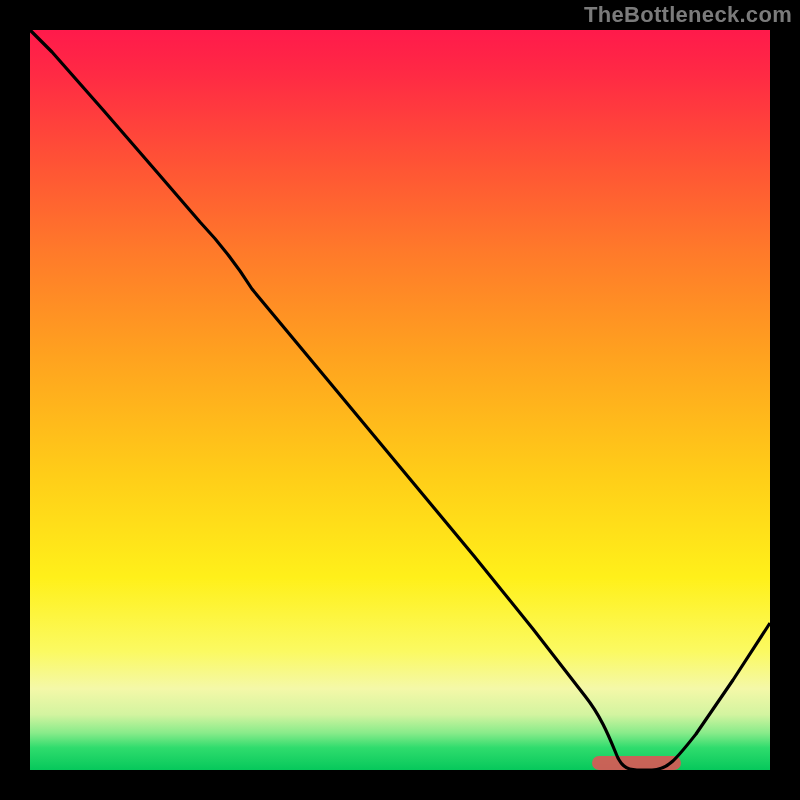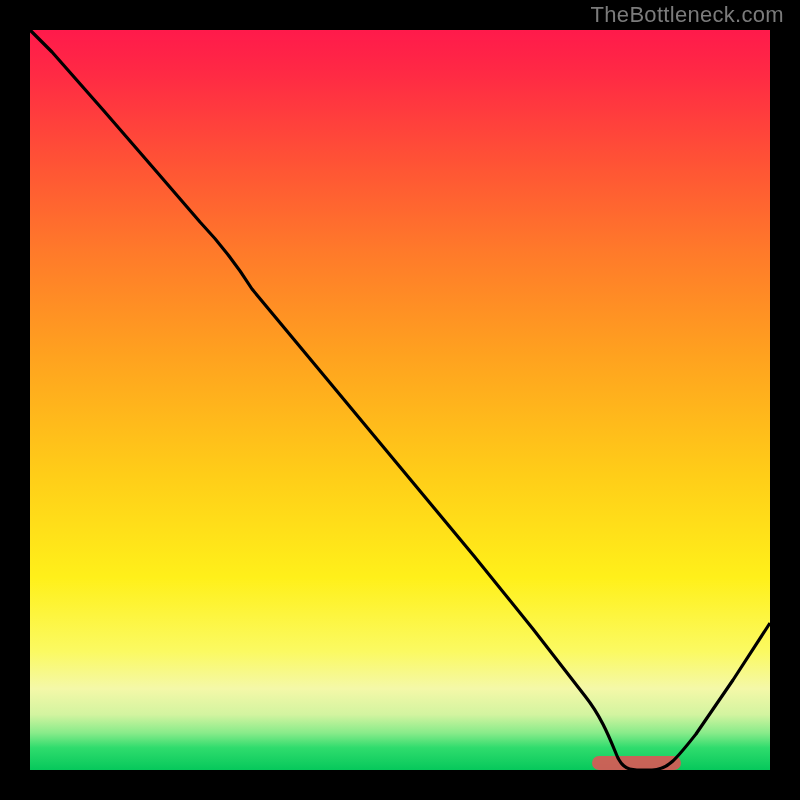--- a/index.html
+++ b/index.html
@@ -13,24 +13,24 @@
   }
   .frame {
     position: relative;
     width: 800px;
     height: 800px;
     background: #000;
   }
   .watermark {
     position: absolute;
     top: 2px;
-    right: 16px;
+    right: 8px;
     color: #7b7b7b;
     font-size: 22px;
-    font-weight: 400;
+    font-weight: 700;
     letter-spacing: 0.3px;
   }
   .plot-area {
     position: absolute;
     left: 30px;
     top: 30px;
     width: 740px;
     height: 740px;
   }
   .gradient {

